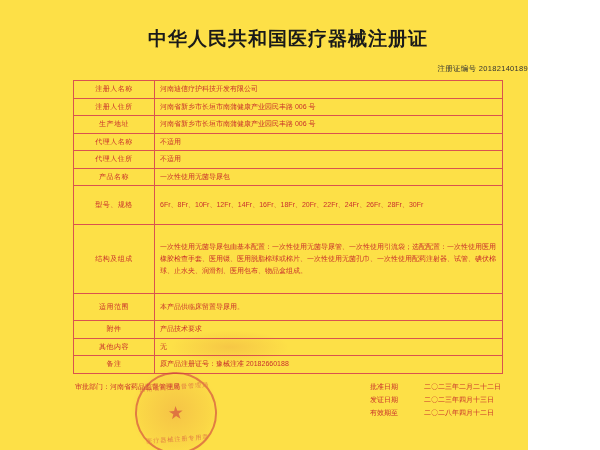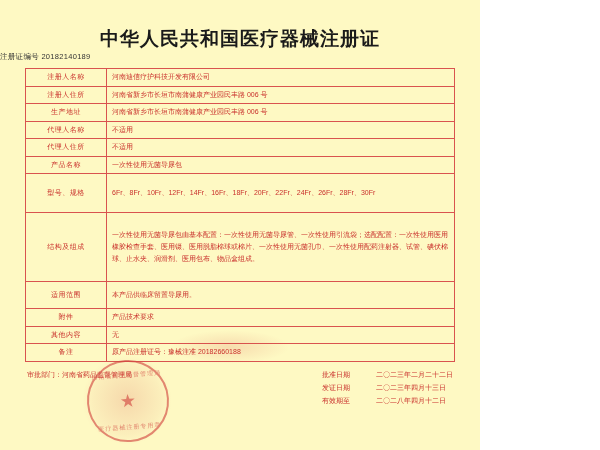--- a/index.html
+++ b/index.html
@@ -10,35 +10,37 @@
     width: 600px;
     height: 450px;
     background: #ffffff;
     font-family: "Liberation Sans", sans-serif;
     overflow: hidden;
   }
   .page {
     position: relative;
     width: 480px;
     height: 450px;
-    background: #fef9c3;
+    background: #fde047;
+    padding-left: 48px;
   }
   .cert-title {
     text-align: center;
     font-family: "Liberation Serif", serif;
     font-size: 19px;
     font-weight: bold;
     color: #1a1a1a;
     letter-spacing: 1px;
     padding-top: 26px;
   }
   .reg-no {
-    text-align: left;
+    text-align: right;
     font-size: 7.5px;
     color: #333;
+    margin-top: 12px;
     letter-spacing: 0.3px;
   }
   .tbl-wrap {
     margin: 6px auto 0 auto;
     width: 430px;
   }
   table.cert {
     width: 100%;
     border-collapse: collapse;
     table-layout: fixed;

